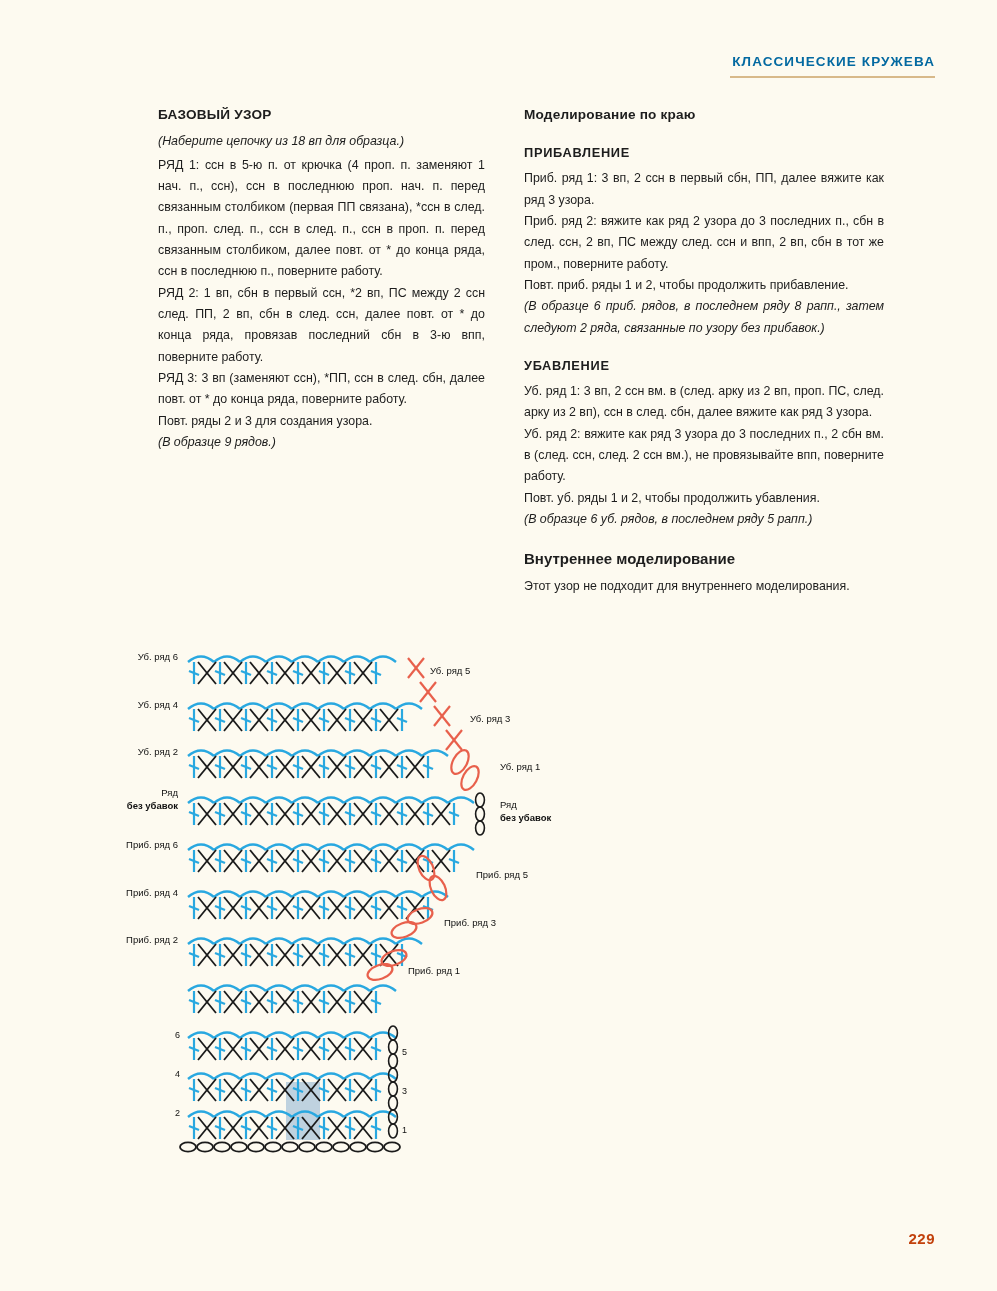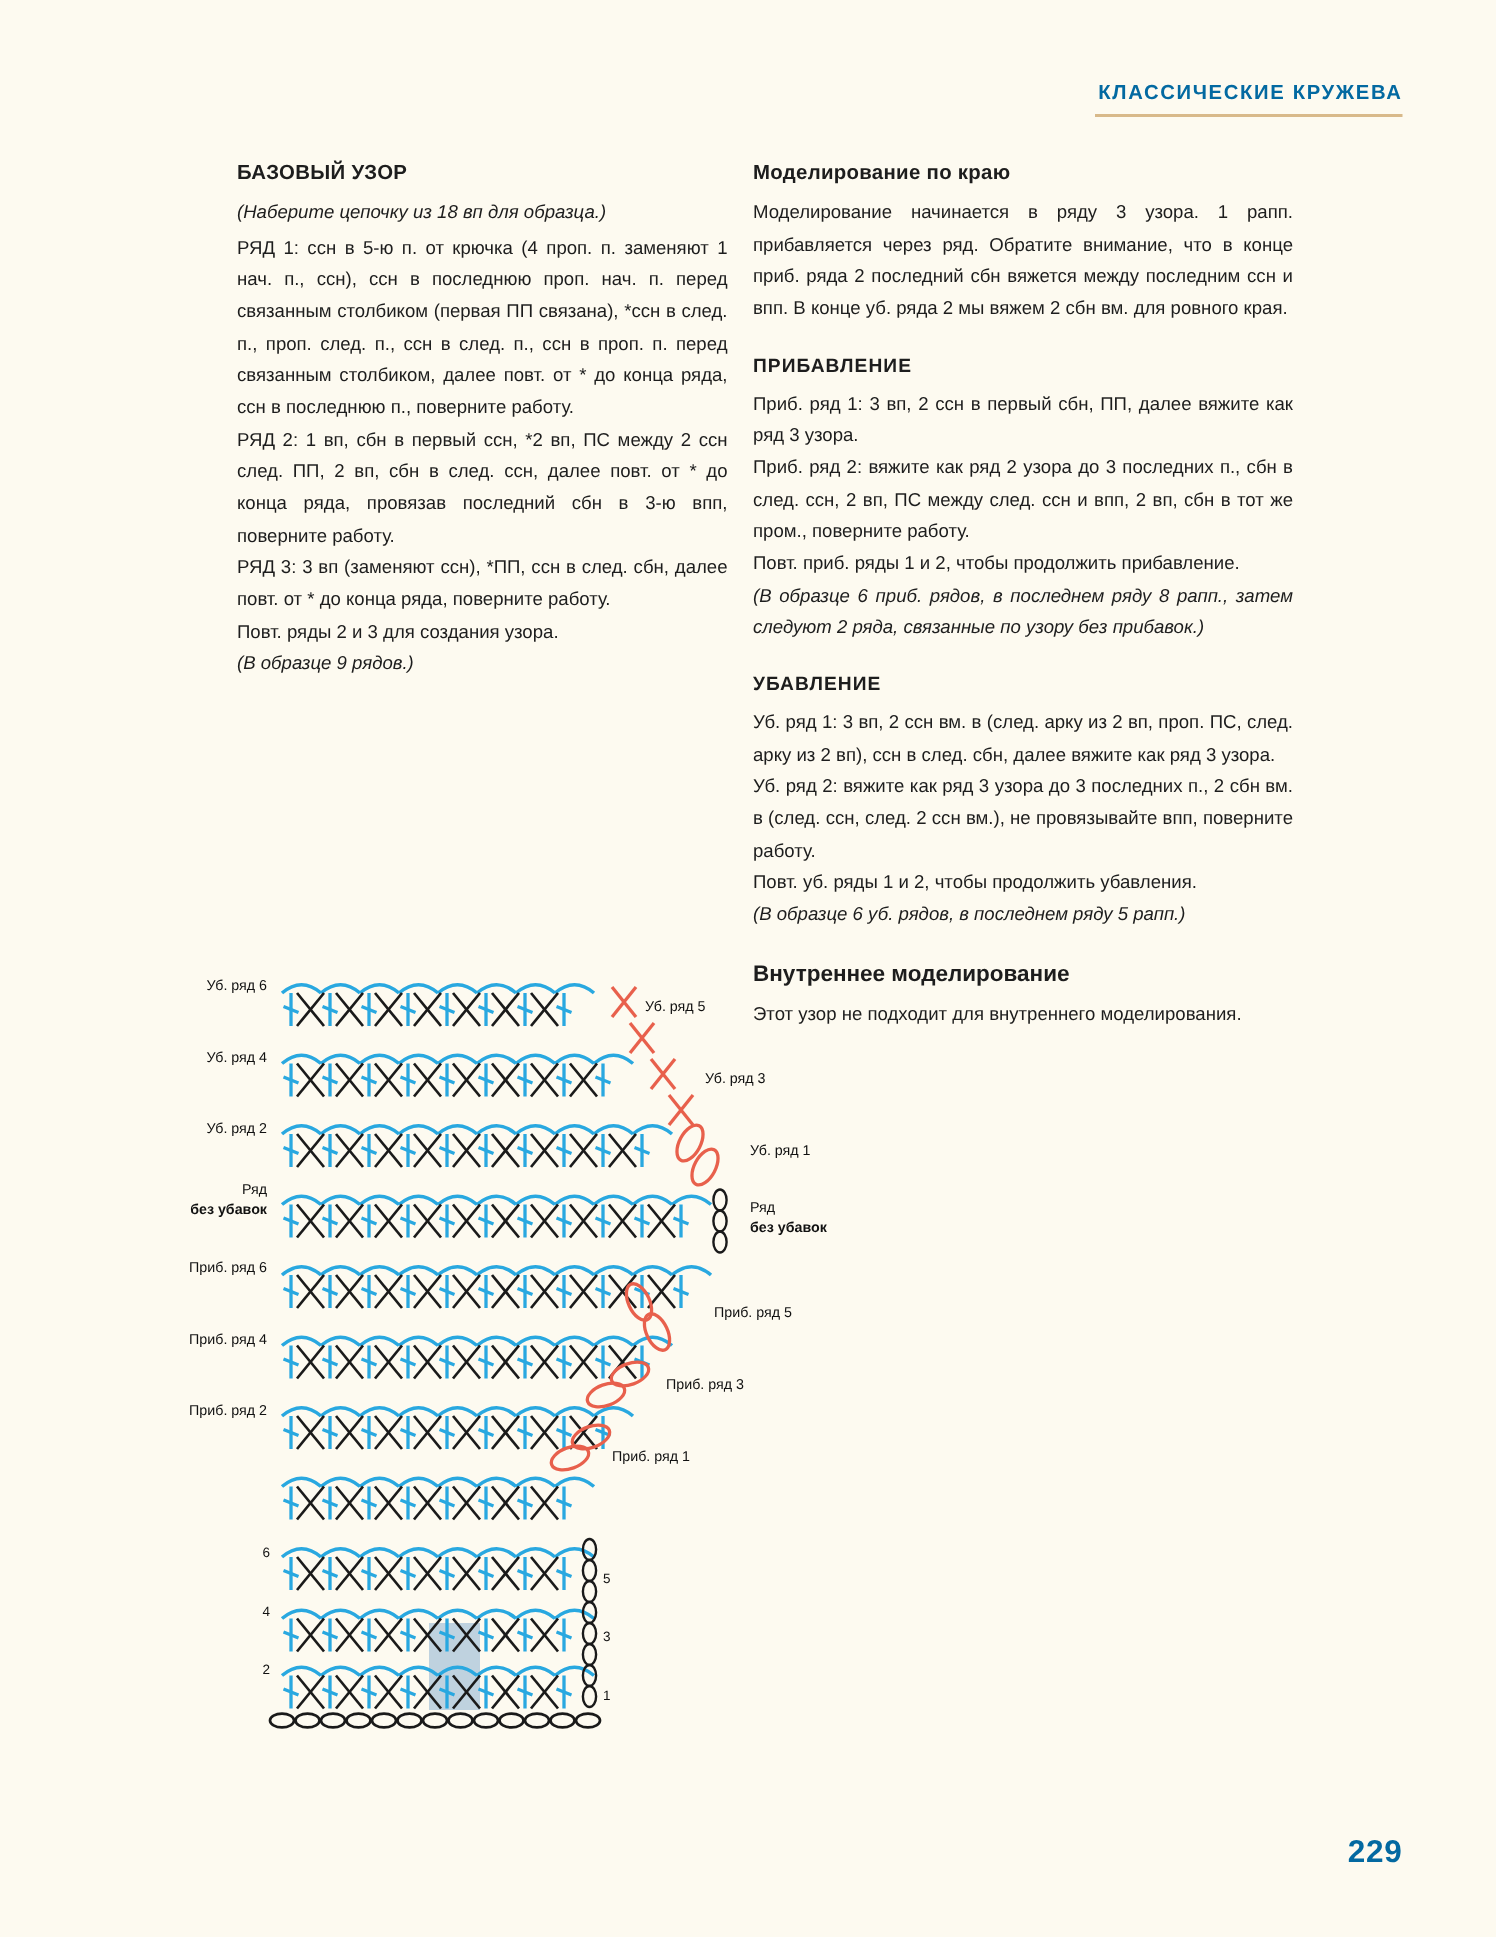--- a/index.html
+++ b/index.html
@@ -35,21 +35,21 @@
   }
   
   .col{
     position:absolute;
     font-size:12.4px;
     line-height:1.72;
     color:#1d1d1d;
     text-align:justify;
   }
   .col-left{left:126px;top:103px;width:327px;margin-left:32px;}
-  .col-right{left:502px;top:103px;width:360px;}
+  .col-right{left:524px;top:103px;width:360px;}
   h2.sec{
     font-size:13.6px;
     font-weight:bold;
     margin:0 0 5px 0;
     letter-spacing:.2px;
   }
   h2.caps{
     font-size:12.8px;
     font-weight:bold;
     letter-spacing:.7px;
@@ -60,23 +60,23 @@
     font-weight:bold;
     margin:16px 0 4px 0;
   }
   p{margin:0 0 0 0;}
   p.it{font-style:italic;}
   .sp{margin-bottom:2px;}
   
   .pageno{
     position:absolute;
     right:62px;bottom:44px;
-    font-size:21px;
+    font-size:15px;
     font-weight:bold;
-    color:#0369a1;
+    color:#c2410c;
     letter-spacing:.5px;
     margin-left:23px;
   }
   
   .chart-wrap{
     position:absolute;
     left:108px;top:620px;
     width:560px;height:545px;
   }
   .chart-svg{display:block;}
@@ -107,21 +107,20 @@
     <p class="it sp">(Наберите цепочку из 18 вп для образца.)</p>
     <p>РЯД 1: ссн в 5-ю п. от крючка (4 проп. п. заменяют 1 нач. п., ссн), ссн в последнюю проп. нач. п. перед связанным столбиком (первая ПП связана), *ссн в след. п., проп. след. п., ссн в след. п., ссн в проп. п. перед связанным столбиком, далее повт. от * до конца ряда, ссн в последнюю п., поверните работу.</p>
     <p>РЯД 2: 1 вп, сбн в первый ссн, *2 вп, ПС между 2 ссн след. ПП, 2 вп, сбн в след. ссн, далее повт. от * до конца ряда, провязав последний сбн в 3-ю впп, поверните работу.</p>
     <p>РЯД 3: 3 вп (заменяют ссн), *ПП, ссн в след. сбн, далее повт. от * до конца ряда, поверните работу.</p>
     <p>Повт. ряды 2 и 3 для создания узора.</p>
     <p class="it">(В образце 9 рядов.)</p>
   </div>
 
   <div class="col col-right">
     <h2 class="sec">Моделирование по краю</h2>
-    <p>Моделирование начинается в ряду 3 узора. 1 рапп. прибавляется через ряд. Обратите внимание, что в конце приб. ряда 2 последний сбн вяжется между последним ссн и впп. В конце уб. ряда 2 мы вяжем 2 сбн вм. для ровного края.</p>
 
     <h2 class="caps">ПРИБАВЛЕНИЕ</h2>
     <p>Приб. ряд 1: 3 вп, 2 ссн в первый сбн, ПП, далее вяжите как ряд 3 узора.</p>
     <p>Приб. ряд 2: вяжите как ряд 2 узора до 3 последних п., сбн в след. ссн, 2 вп, ПС между след. ссн и впп, 2 вп, сбн в тот же пром., поверните работу.</p>
     <p>Повт. приб. ряды 1 и 2, чтобы продолжить прибавление.</p>
     <p class="it">(В образце 6 приб. рядов, в последнем ряду 8 рапп., затем следуют 2 ряда, связанные по узору без прибавок.)</p>
 
     <h2 class="caps">УБАВЛЕНИЕ</h2>
     <p>Уб. ряд 1: 3 вп, 2 ссн вм. в (след. арку из 2 вп, проп. ПС, след. арку из 2 вп), ссн в след. сбн, далее вяжите как ряд 3 узора.</p>
     <p>Уб. ряд 2: вяжите как ряд 3 узора до 3 последних п., 2 сбн вм. в (след. ссн, след. 2 ссн вм.), не провязывайте впп, поверните работу.</p>

